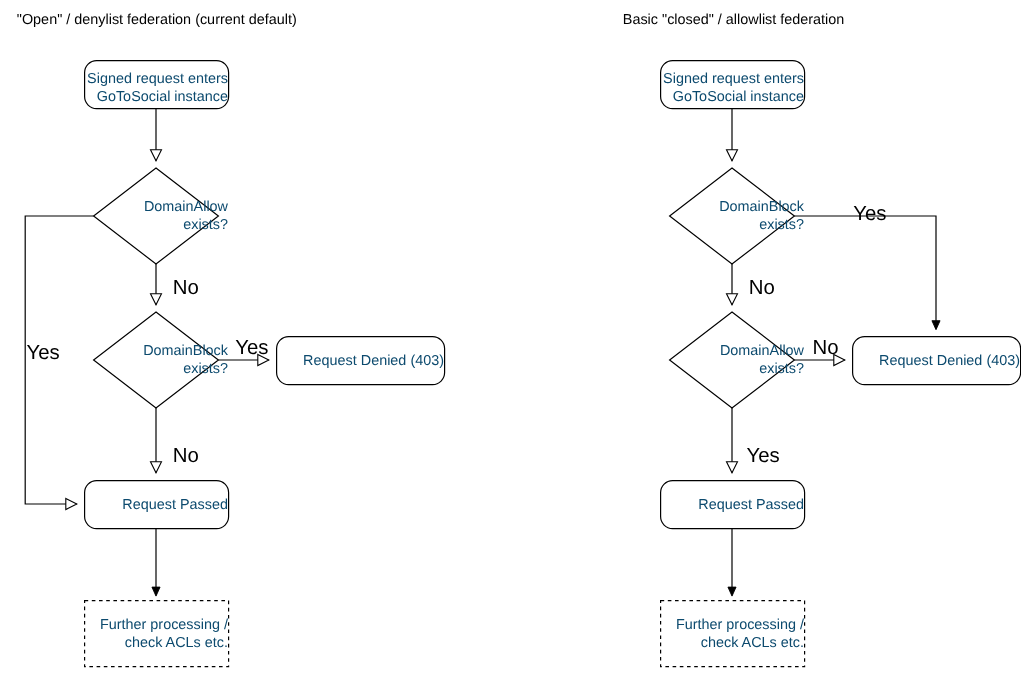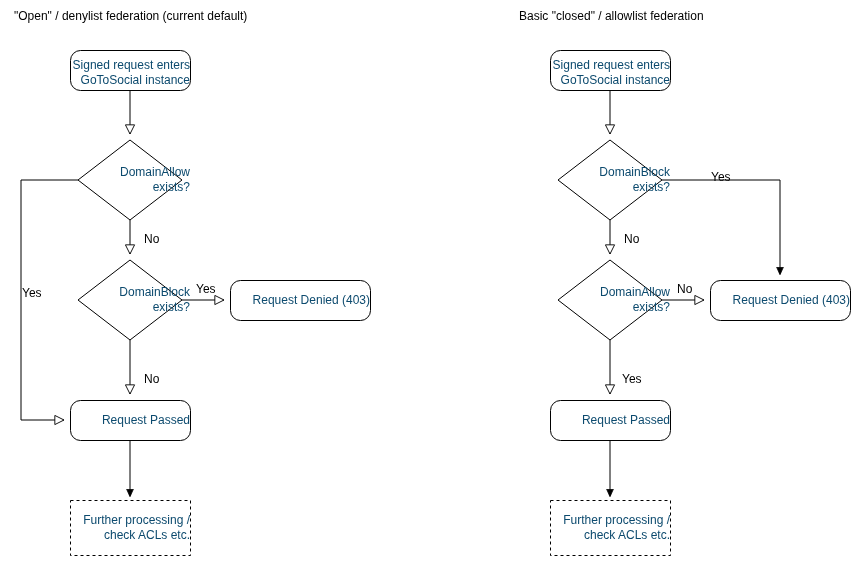--- a/index.html
+++ b/index.html
@@ -36,21 +36,21 @@
     position: absolute;
     font-size: 12px;
     line-height: 15px;
     text-align: right;
     color: #0c4a6e;
     white-space: pre-line;
     pointer-events: none;
   }
   .edge-label {
     position: absolute;
-    font-size: 12px;
+    font-size: 17px;
     line-height: 13px;
     color: #000000;
     white-space: nowrap;
     pointer-events: none;
   }
 </style>
 </head>
 <body>
 
 <svg id="diagram" viewBox="0 0 851 561" xmlns="http://www.w3.org/2000/svg">

